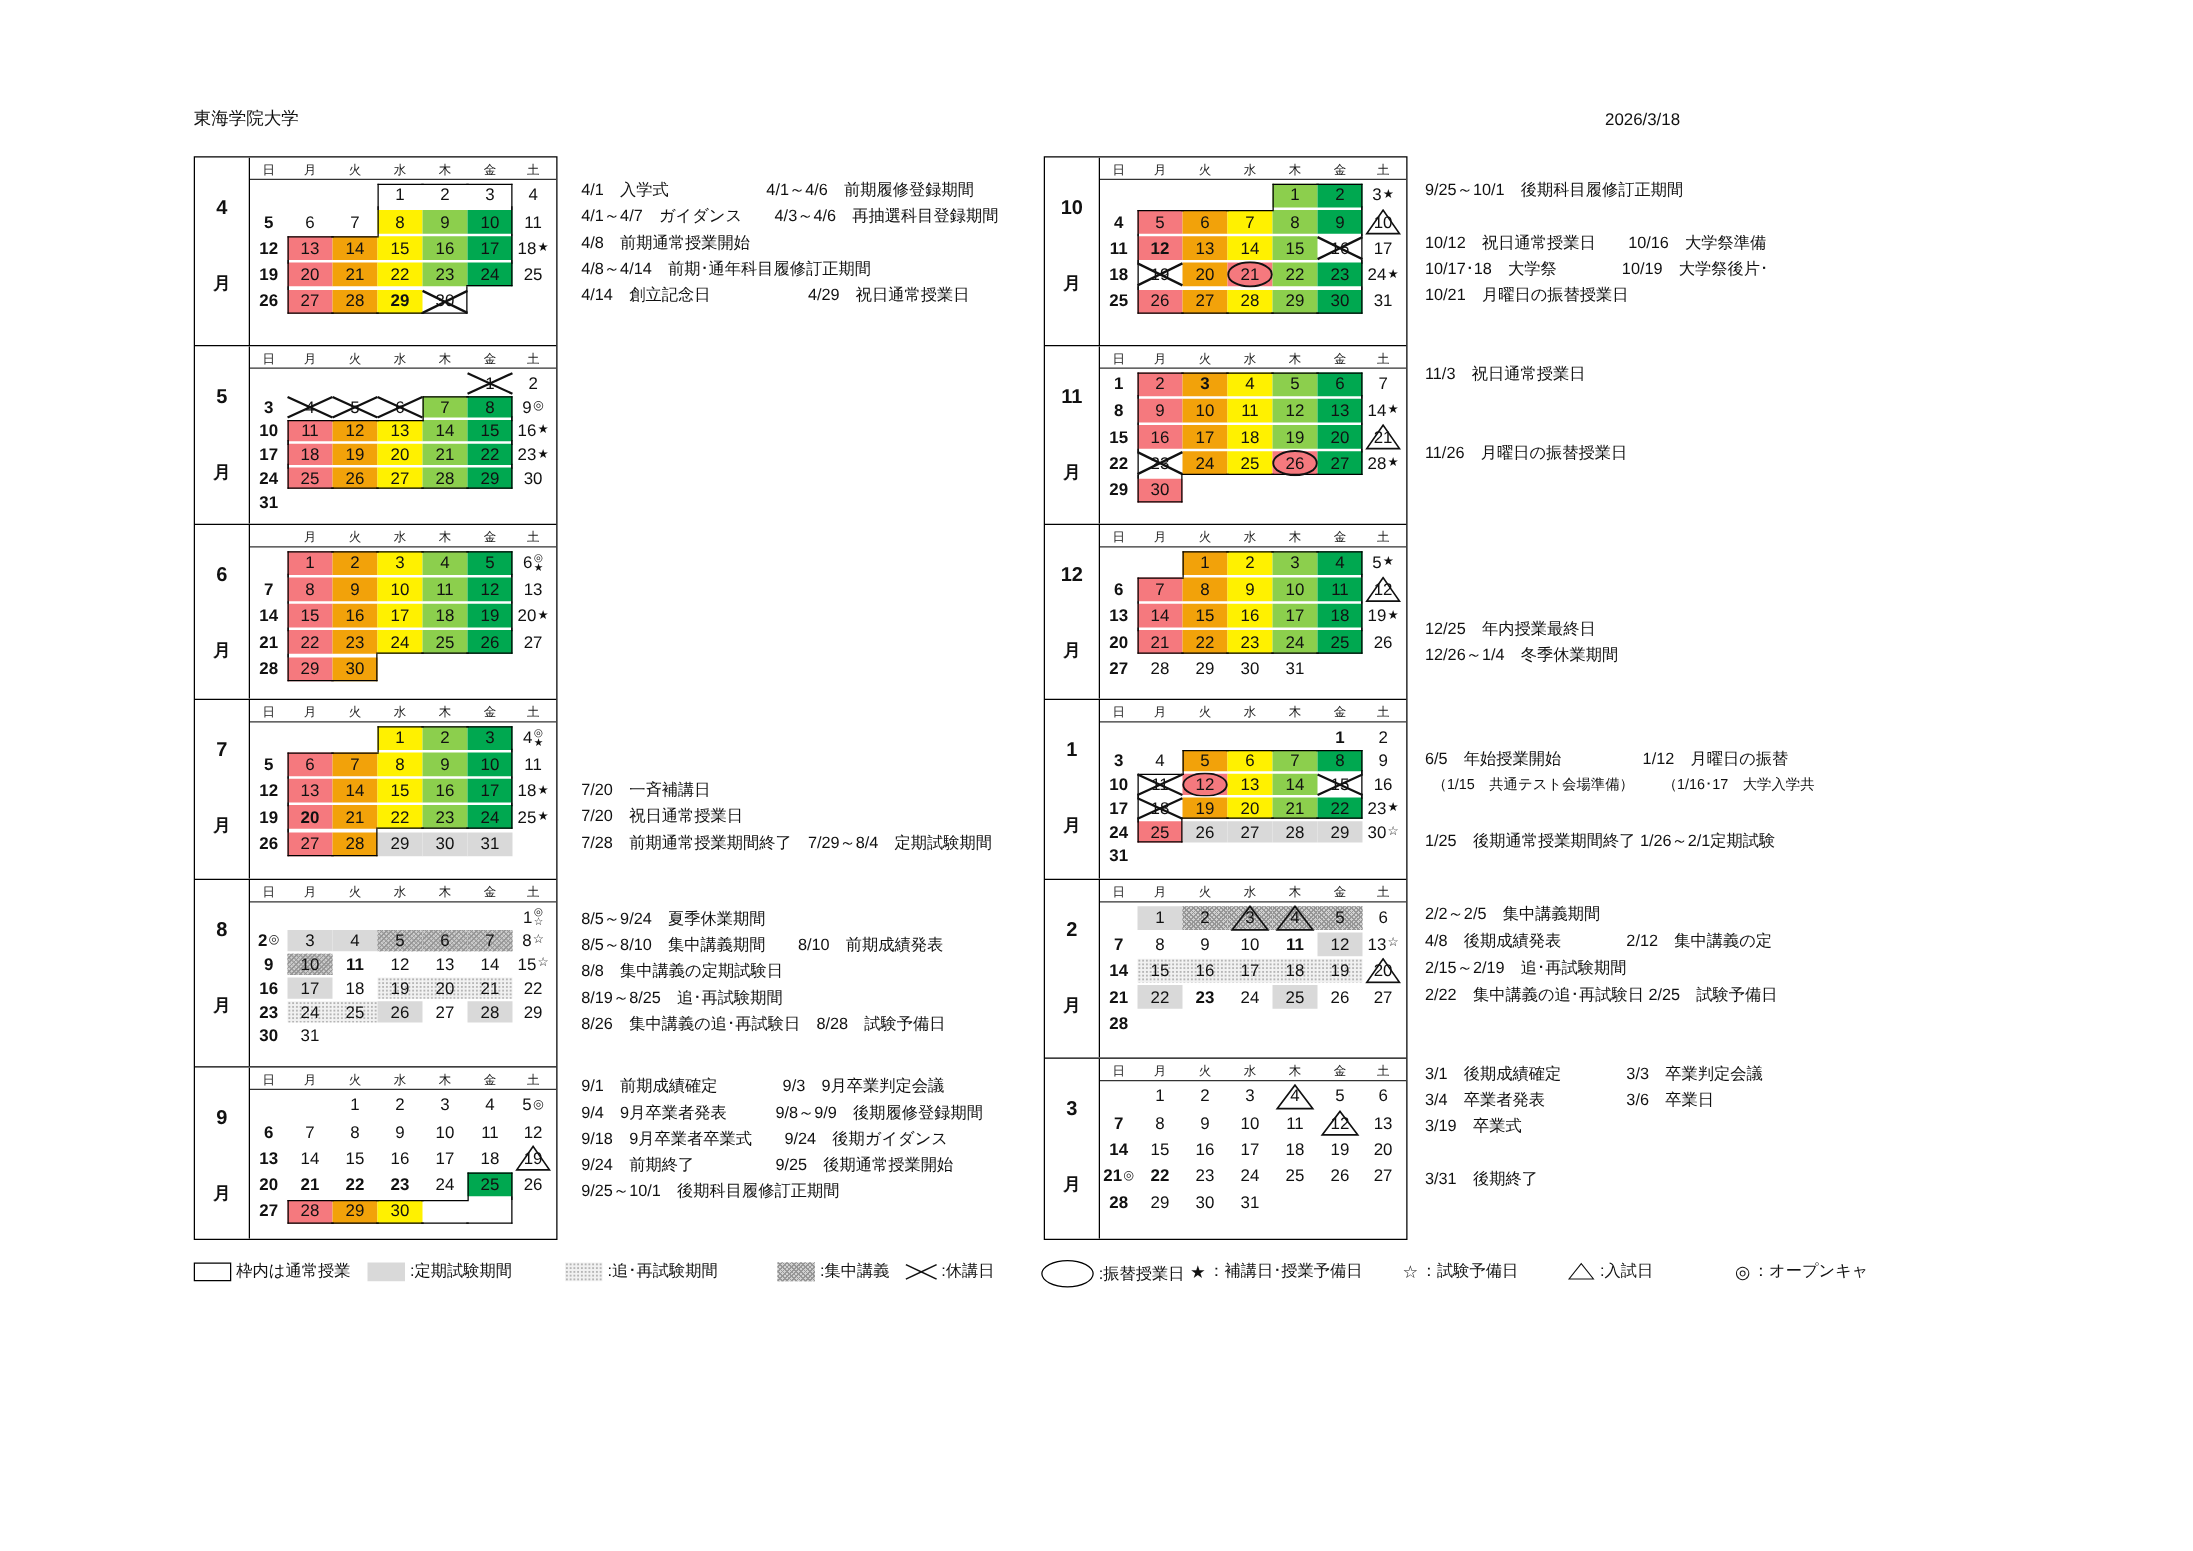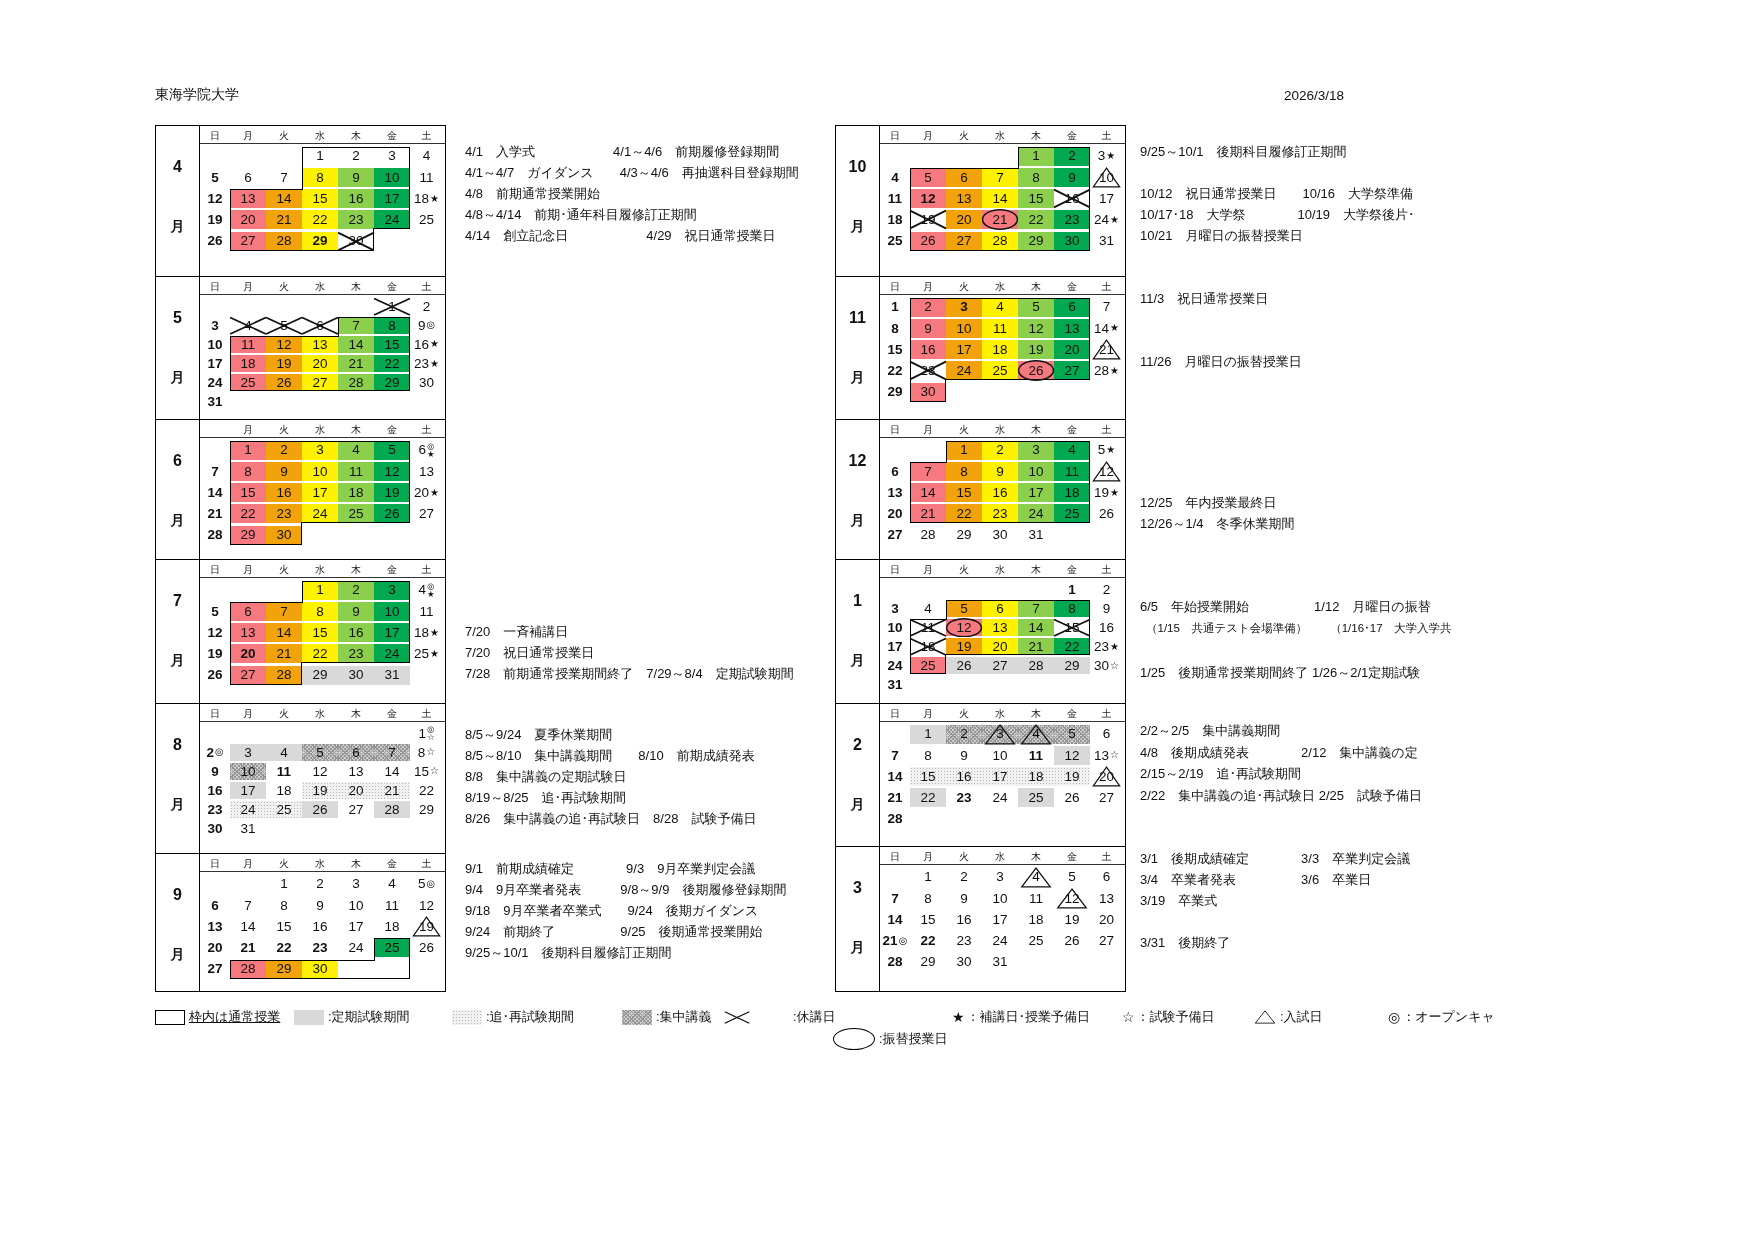--- a/index.html
+++ b/index.html
@@ -1798,29 +1798,29 @@
       <div class="ann" style="left: 465px; top: 858px; line-height: 21px;"><div class="ann-line">9/1　前期成績確定　　　　9/3　9月卒業判定会議</div><div class="ann-line">9/4　9月卒業者発表　　　9/8～9/9　後期履修登録期間</div><div class="ann-line">9/18　9月卒業者卒業式　　9/24　後期ガイダンス</div><div class="ann-line">9/24　前期終了　　　　　9/25　後期通常授業開始</div><div class="ann-line">9/25～10/1　後期科目履修訂正期間</div></div>
       <div class="ann" style="left: 1140px; top: 141px; line-height: 21px;"><div class="ann-line">9/25～10/1　後期科目履修訂正期間</div><div class="ann-line">&nbsp;</div><div class="ann-line">10/12　祝日通常授業日　　10/16　大学祭準備</div><div class="ann-line">10/17･18　大学祭　　　　10/19　大学祭後片･</div><div class="ann-line">10/21　月曜日の振替授業日</div></div>
       <div class="ann" style="left: 1140px; top: 288px; line-height: 21px;"><div class="ann-line">11/3　祝日通常授業日</div><div class="ann-line">&nbsp;</div><div class="ann-line">&nbsp;</div><div class="ann-line">11/26　月曜日の振替授業日</div></div>
       <div class="ann" style="left: 1140px; top: 492px; line-height: 21px;"><div class="ann-line">12/25　年内授業最終日</div><div class="ann-line">12/26～1/4　冬季休業期間</div></div>
       <div class="ann" style="left: 1140px; top: 596px; line-height: 22px;"><div class="ann-line">6/5　年始授業開始　　　　　1/12　月曜日の振替</div><div class="ann-line">&nbsp;</div><div class="ann-line">&nbsp;</div><div class="ann-line">1/25　後期通常授業期間終了 1/26～2/1定期試験</div></div>
       <div class="ann" style="left: 1146px; top: 618px; line-height: 21px; font-size: 11.5px;"><div class="ann-line">（1/15　共通テスト会場準備）　　（1/16･17　大学入学共</div></div>
       <div class="ann" style="left: 1140px; top: 720px; line-height: 21.5px;"><div class="ann-line">2/2～2/5　集中講義期間</div><div class="ann-line">4/8　後期成績発表　　　　2/12　集中講義の定</div><div class="ann-line">2/15～2/19　追･再試験期間</div><div class="ann-line">2/22　集中講義の追･再試験日 2/25　試験予備日</div></div>
       <div class="ann" style="left: 1140px; top: 848px; line-height: 21px;"><div class="ann-line">3/1　後期成績確定　　　　3/3　卒業判定会議</div><div class="ann-line">3/4　卒業者発表　　　　　3/6　卒業日</div><div class="ann-line">3/19　卒業式</div><div class="ann-line">&nbsp;</div><div class="ann-line">3/31　後期終了</div></div>
     </div>
   <div id="legend">
-      <div class="lg" style="left: 155px; text-decoration: underline;"><span class="sw sw-box"></span><span class="lgl">枠内は通常授業</span></div>
+      <div class="lg" style="left: 155px;"><span class="sw sw-box"></span><span class="lgl">枠内は通常授業</span></div>
       <div class="lg" style="left: 294px;"><span class="sw bg-g"></span><span class="lgl">:定期試験期間</span></div>
       <div class="lg" style="left: 452px;"><span class="sw bg-d"></span><span class="lgl">:追･再試験期間</span></div>
       <div class="lg" style="left: 622px;"><span class="sw bg-i"></span><span class="lgl">:集中講義</span></div>
-      <div class="lg" style="left: 724px; gap: 40px;"><svg width="26" height="17" viewBox="0 0 36 19" style="margin-right: 3px;">
+      <div class="lg" style="left: 724px;"><svg width="26" height="17" viewBox="0 0 36 19" style="margin-right: 3px;">
           <line x1="1" y1="1.5" x2="35" y2="17.5" stroke="#111" stroke-width="1.7"></line>
           <line x1="1" y1="17.5" x2="35" y2="1.5" stroke="#111" stroke-width="1.7"></line>
         </svg><span class="lgl">:休講日</span></div>
-      <div class="lg" style="left: 833px; margin-top: 20px;"><span class="sw-o"></span><span class="lgl">:振替授業日</span></div>
+      <div class="lg" style="left: 833px;"><span class="sw-o"></span><span class="lgl">:振替授業日</span></div>
       <div class="lg" style="left: 952px;"><span class="glyph">★</span><span class="lgl">：補講日･授業予備日</span></div>
       <div class="lg" style="left: 1122px;"><span class="glyph">☆</span><span class="lgl">：試験予備日</span></div>
       <div class="lg" style="left: 1252px;"><svg width="26" height="18" viewBox="0 0 36 19" style="margin-right: 2px;">
           <polygon points="18,1 4.5,18 31.5,18" fill="none" stroke="#111" stroke-width="1.2"></polygon>
         </svg><span class="lgl">:入試日</span></div>
       <div class="lg" style="left: 1388px;"><span class="glyph">◎</span><span class="lgl">：オープンキャ</span></div>
     </div>
 </div>
 
 </body></html>

